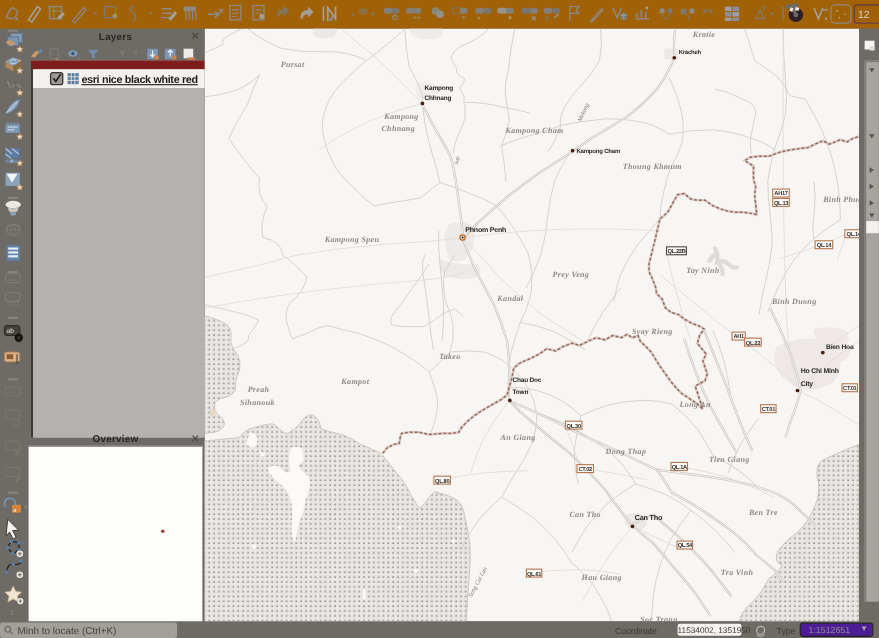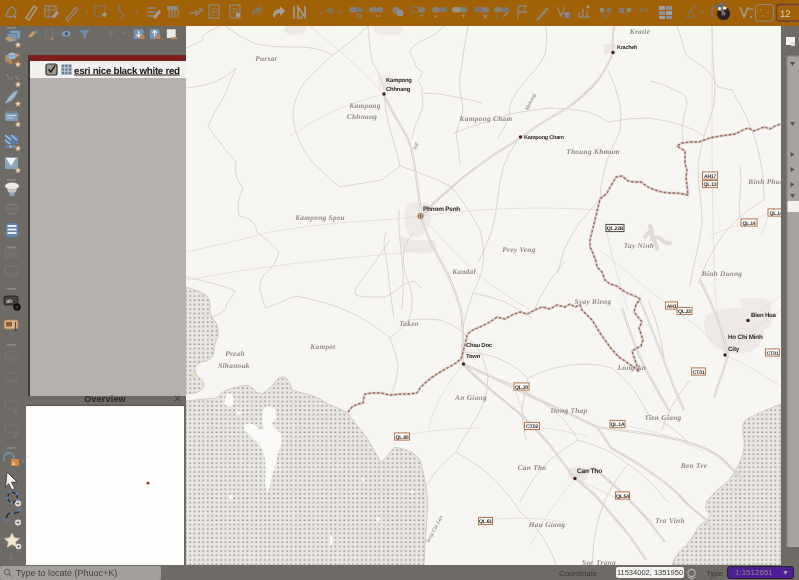--- a/index.html
+++ b/index.html
@@ -3,30 +3,30 @@
 html,body{margin:0;padding:0}
 *{-webkit-font-smoothing:antialiased}
 svg text{text-rendering:geometricPrecision}
 body{width:799px;height:580px;position:relative;font-family:"Liberation Sans",sans-serif;background:#6e6a65;overflow:hidden;transform:translateZ(0)}
 #topbar{position:absolute;left:0;top:0;width:799px;height:26px;background:#a16207}
 #leftcol{position:absolute;left:0;top:26px;width:25px;height:539px}
 #laypanel{position:absolute;left:25px;top:26px;width:160px;height:366px}
 .ptitle{height:13px;text-align:center;font-size:9px;color:#2a2724;font-weight:bold;position:relative;padding-top:1.5px;letter-spacing:0.2px}
 .pclose{position:absolute;right:4px;top:3px}
 #laytools{height:15px}
-#laytree{position:absolute;left:3px;top:29px;width:156px;height:335px;background:#b4b1ae;border-left:2px solid #3c3a37;border-top:6px solid #7f1d1d}
+#laytree{position:absolute;left:3px;top:29px;width:156px;height:335px;background:#b4b1ae;border-left:2px solid #3c3a37;border-top:8px solid #7f1d1d}
 #layrow{height:17px;background:#f2f1ef}
 #ovpanel{position:absolute;left:25px;top:392px;width:160px;height:173px}
 #ovwhite{position:absolute;left:1px;top:13px;width:158px;height:159px;background:#fdfdfc;border-top:1px solid #55524e}
 #map{position:absolute;left:186px;top:26px}
 #rightstrip{position:absolute;left:781px;top:26px;width:18px;height:539px;background:#6e6a65}
 #statusbar{position:absolute;left:0;top:565px;width:799px;height:15px;background:#6e6a65;font-size:8.5px;color:#3d3a36}
 #locate{position:absolute;left:0px;top:1px;width:145px;height:14px;background:#a3a09b;border-radius:2px;color:#45423e;padding-left:16px;font-size:9px;line-height:14px}
 .sb{position:absolute;top:3.5px;font-size:8px;letter-spacing:-0.1px}
-#coordbox{position:absolute;left:616px;top:2px;width:68px;height:11px;background:#f4f3f1;border-radius:2px;font-size:7.5px;color:#3b3936;text-align:center;line-height:11px;white-space:nowrap}
+#coordbox{position:absolute;left:616px;top:2px;width:58px;height:11px;background:#f4f3f1;border-radius:2px;font-size:7.5px;color:#3b3936;text-align:center;line-height:11px;white-space:nowrap}
 #scalebox{position:absolute;left:727px;top:1px;width:67px;height:13px;background:#4c1d95;border:1px solid #262223;border-radius:3px;font-size:8px;color:#8d8a86;line-height:12px;padding-left:7px;box-sizing:border-box}
 .xg{stroke:#4a4743;stroke-width:1.1}
 </style></head><body>
 <div id="topbar"><svg width="799" height="26">
       <g transform="translate(4,0)">
         <path d="M2,16 q2,-8 6,-9 l4,3 q-1,6 -5,7 z" fill="none" stroke="#8d8984" stroke-width="1.3"></path>
         <circle cx="11" cy="17" r="1.4" fill="#8d8984"></circle>
       </g>
       <g transform="translate(23,0)">
         <path d="M3,18 L11,6 l3,2 L6,20 z" fill="none" stroke="#a3a09a" stroke-width="1.4"></path>
@@ -337,20 +337,23 @@
       </g>
       <g transform="translate(3,506)">
         <path d="M9,1 l2.3,4.8 5.2,0.6 -3.9,3.5 1.1,5.2 -4.7,-2.7 -4.7,2.7 1.1,-5.2 -3.9,-3.5 5.2,-0.6 z" fill="#f0e6d2" stroke="#d8c09a" stroke-width="0.8"></path>
         <circle cx="15.5" cy="14.5" r="2.8" fill="#e9e6e2"></circle>
         <path d="M15.5,13 v3 M14,14.5 h3" stroke="#6a6660" stroke-width="0.8"></path>
       </g>
       <circle cx="11" cy="529.5" r="0.9" fill="#8a8681"></circle>
       <circle cx="11" cy="532.5" r="0.9" fill="#8a8681"></circle>
     </svg></div>
 <div id="laypanel">
+ <div class="ptitle">Layers<svg class="pclose" width="7" height="7">
+        <path class="xg" d="M1,1 L6,6 M6,1 L1,6"></path>
+      </svg></div>
  <div id="laytools"><svg width="160" height="15">
         <g transform="translate(2,1.5) scale(0.88)">
           <path d="M1,10 l6,-6 4,1 -6,6 z" fill="#c99a62"></path>
           <path d="M8,5 l4,-3 1,4 -3,1" fill="#6b87a5"></path>
         </g>
         <g transform="translate(19,1.5) scale(0.88)">
           <rect x="2" y="2" width="8" height="10" fill="none" stroke="#7e7a75" stroke-width="1.2"></rect>
           <path d="M10,8 q3,1 0,4" fill="none" stroke="#7e7a75"></path>
           <path d="M9,12 v3 M7.5,13.5 h3" stroke="#c9824a" stroke-width="1.3"></path>
         </g>
@@ -670,21 +673,21 @@
 <path d="M9,36 l5,0 l-2.5,4 z"></path>
 <path d="M9,96 l5,0 l-2.5,4 z"></path>
 <path d="M9.5,126 l0,5 l4,-2.5 z"></path>
 <path d="M9.5,141 l0,5 l4,-2.5 z"></path>
 <path d="M9.5,156 l0,5 l4,-2.5 z"></path>
 <path d="M9,168 l5,0 l-2.5,4 z"></path>
 </g>
 <rect x="6.5" y="175" width="11.5" height="11" fill="#f2f1ef"></rect>
 </svg></div>
 <div id="statusbar">
- <div id="locate">Type to locate (Phuoc+K)</div>
+ <div id="locate">Minh to locate (Ctrl+K)</div>
  <svg style="position:absolute;left:3px;top:3px" width="10" height="10">
       <circle cx="4" cy="4" r="2.6" fill="none" stroke="#6d6a66" stroke-width="1.2"></circle>
       <path d="M6,6 l2.5,2.5" stroke="#6d6a66" stroke-width="1.2"></path>
     </svg>
  <span class="sb" style="left:559px">Coordinate</span>
  <div id="coordbox">11534002, 1351950</div>
  <svg style="position:absolute;left:686px;top:3px" width="12" height="11">
       <circle cx="5.5" cy="5" r="3.6" fill="none" stroke="#bdbab6" stroke-width="1.1"></circle>
       <path d="M2,9 a5,5 0 0 0 7,0" stroke="#bdbab6" stroke-width="1" fill="none"></path>
     </svg>

